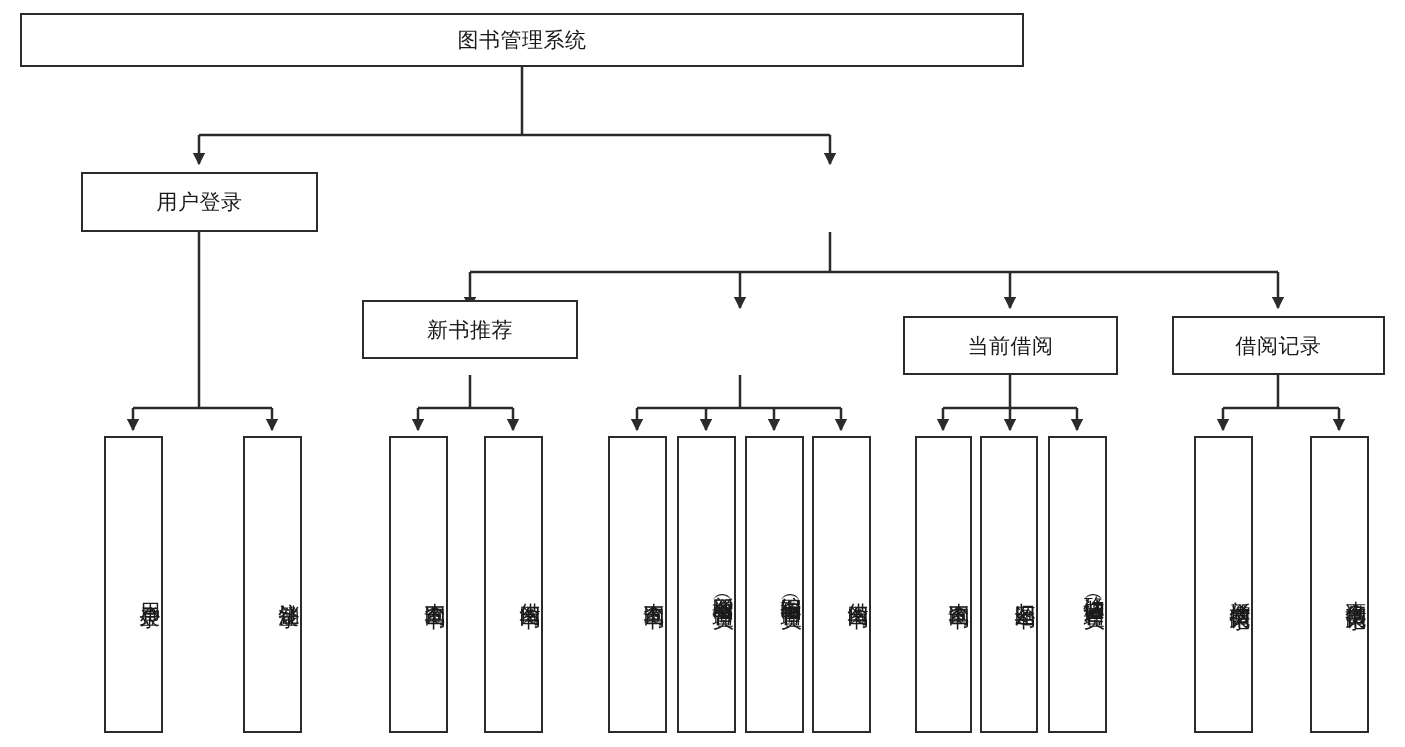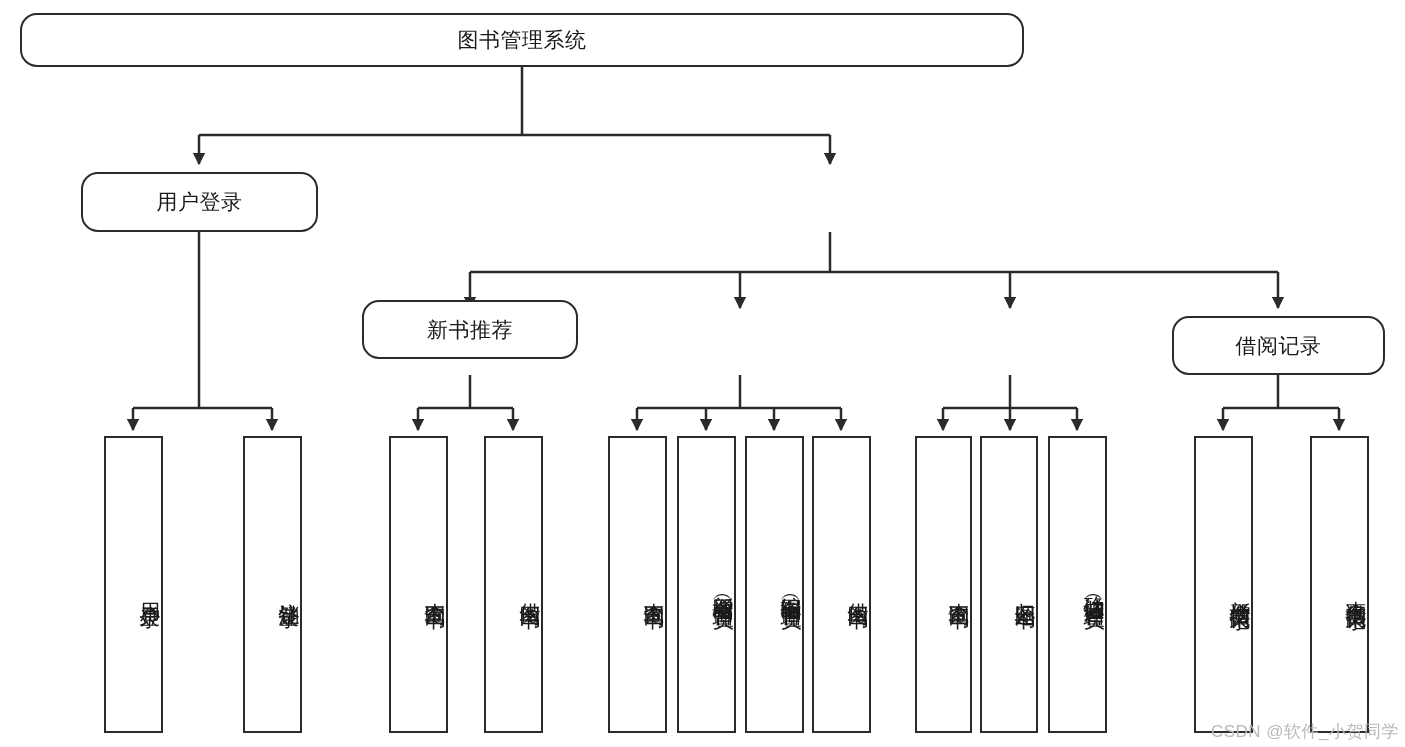--- a/index.html
+++ b/index.html
@@ -23,21 +23,20 @@
     border: 2px solid #2b2b2b;
     background: #ffffff;
     display: flex;
     align-items: center;
     justify-content: center;
     color: #1a1a1a;
   }
   .node.horiz {
     font-size: 21px;
     letter-spacing: 0.5px;
-    border-radius: 17px;
   }
   .node.vert {
     writing-mode: vertical-rl;
     text-orientation: upright;
     font-size: 21px;
     letter-spacing: 2px;
     align-items: flex-start;
     justify-content: center;
     padding-top: 10px;
     line-height: 1.0;
@@ -120,20 +119,21 @@
   </svg>
 
   <div class="node horiz" style="left:20px; top:13px; width:1004px; height:54px;">图书管理系统</div>
 
   <div class="node horiz" style="left:81px; top:172px; width:237px; height:60px;">用户登录</div>
 
 
   <div class="node horiz" style="left:362px; top:300px; width:216px; height:59px;">新书推荐</div>
 
 
+  <div class="node horiz" style="left:903px; top:316px; width:215px; height:59px;">当前借阅</div>
 
   <div class="node horiz" style="left:1172px; top:316px; width:213px; height:59px;">借阅记录</div>
 
   <div class="node vert" style="left:104px; top:436px; width:59px; height:297px;">用户登录</div>
 
   <div class="node vert" style="left:243px; top:436px; width:59px; height:297px;">注销登录</div>
 
   <div class="node vert" style="left:389px; top:436px; width:59px; height:297px;">查询图书</div>
 
   <div class="node vert" style="left:484px; top:436px; width:59px; height:297px;">借阅图书</div>
@@ -149,15 +149,14 @@
   <div class="node vert" style="left:915px; top:436px; width:57px; height:297px;">查询图书</div>
 
   <div class="node vert" style="left:980px; top:436px; width:58px; height:297px;">归还图书</div>
 
   <div class="node vert topalign" style="left:1048px; top:436px; width:59px; height:297px;">确认归还（管理员）</div>
 
   <div class="node vert" style="left:1194px; top:436px; width:59px; height:297px;">新增借阅记录</div>
 
   <div class="node vert" style="left:1310px; top:436px; width:59px; height:297px;">查询借阅记录</div>
 
-  <div class="watermark">CSDN @软件_小贺同学</div>
 
 </div>
 
 </body></html>

